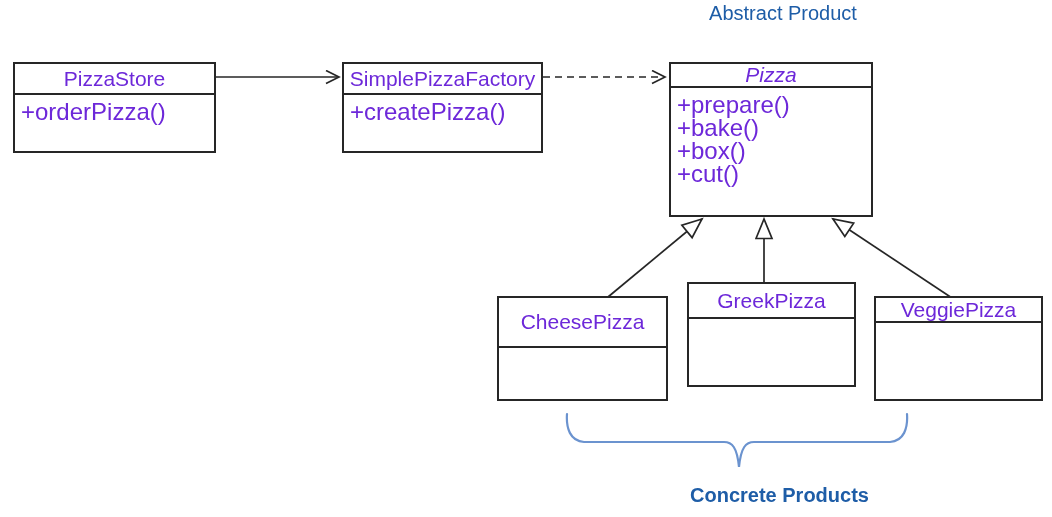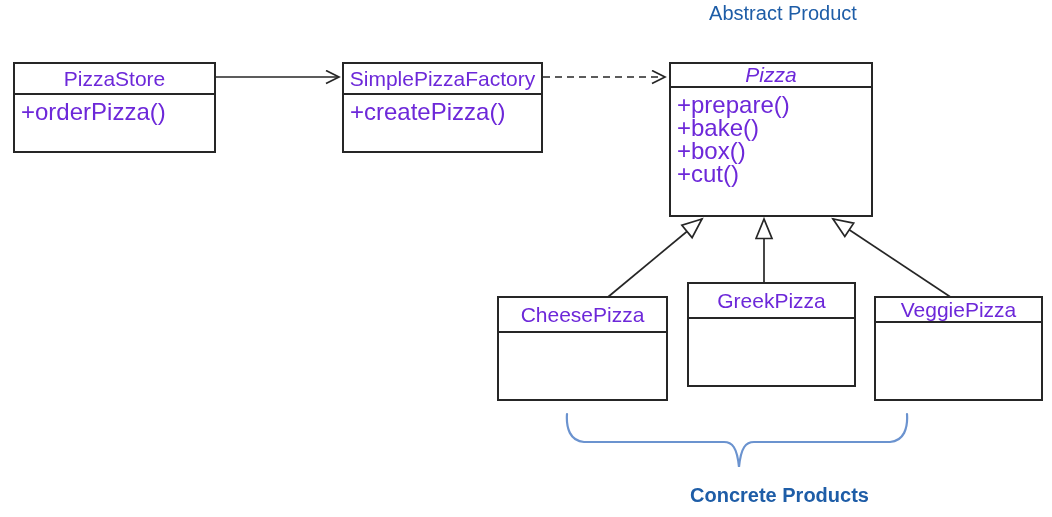--- a/index.html
+++ b/index.html
@@ -99,21 +99,21 @@
     <div class="uml-title abstract" style="height:24px;">Pizza</div>
     <div class="uml-methods">
       <div class="uml-method">+prepare()</div>
       <div class="uml-method">+bake()</div>
       <div class="uml-method">+box()</div>
       <div class="uml-method">+cut()</div>
     </div>
   </div>
 
   <div class="uml-class" style="left:497px; top:296px; width:171px; height:105px;">
-    <div class="uml-title" style="height:35px;">CheesePizza</div>
+    <div class="uml-title" style="height:50px;">CheesePizza</div>
     <div class="uml-methods"></div>
   </div>
 
   <div class="uml-class" style="left:687px; top:282px; width:169px; height:105px;">
     <div class="uml-title" style="height:35px;">GreekPizza</div>
     <div class="uml-methods"></div>
   </div>
 
   <div class="uml-class" style="left:874px; top:296px; width:169px; height:105px;">
     <div class="uml-title" style="height:25px;">VeggiePizza</div>

